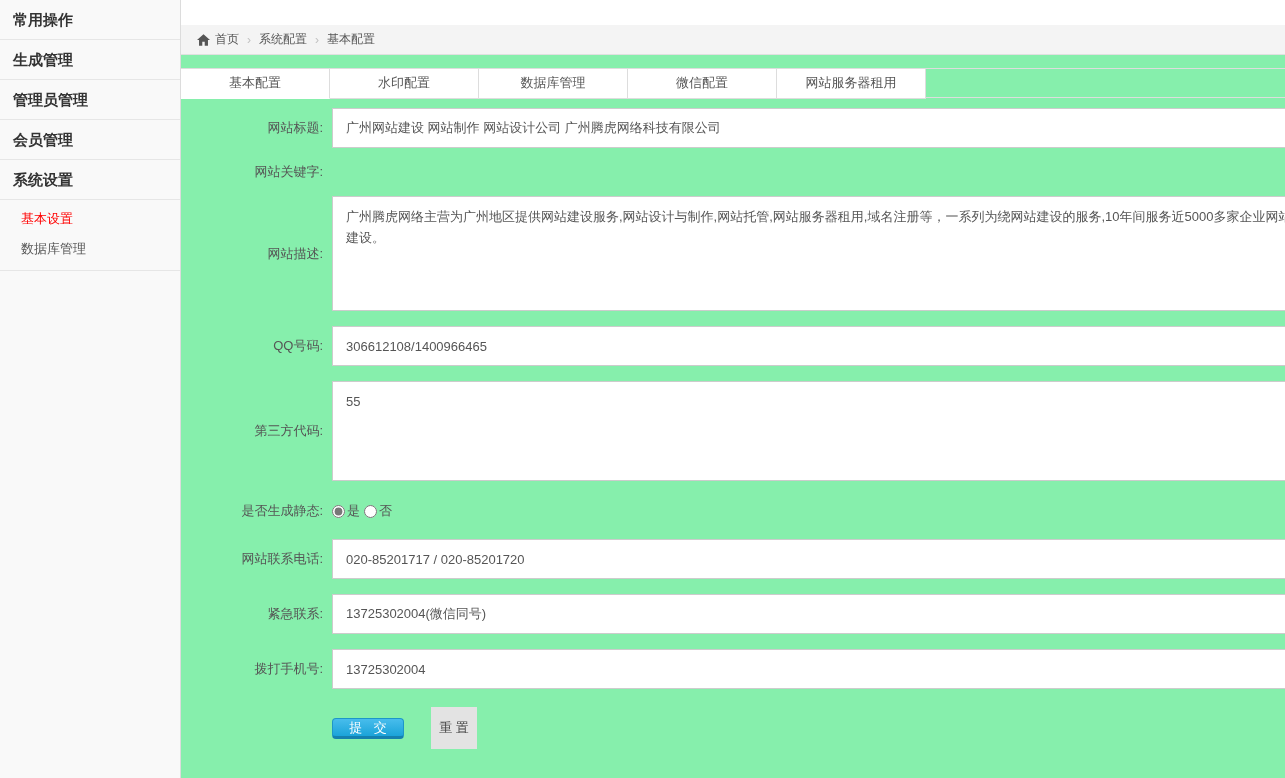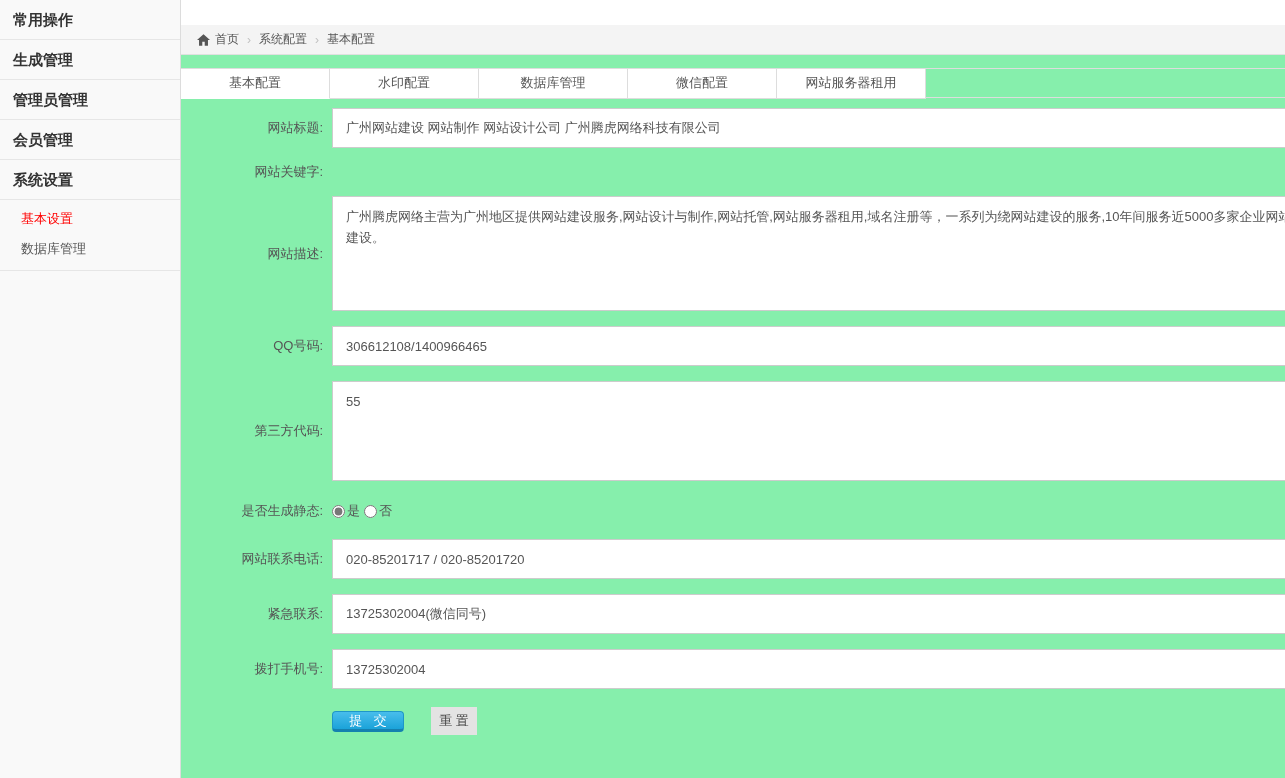--- a/index.html
+++ b/index.html
@@ -69,21 +69,21 @@
   .radio-group label { cursor:pointer; margin-right:4px; }
 
   .btn-row { display:flex; align-items:center; margin-left:151px; margin-top:18px; }
   .submit-btn {
     width:72px; height:21px; border-radius:4px; cursor:pointer;
     background:linear-gradient(#48bdec,#1ba3d9);
     border:1px solid #1e96c8; border-bottom:3px solid #1580af;
     color:#fff; font-size:13px; font-family:inherit; letter-spacing:4px; text-indent:4px;
   }
   .reset-btn {
-    width:46px; height:28px; margin-left:27px; cursor:pointer;
+    width:46px; height:42px; margin-left:27px; cursor:pointer;
     background:#e3e3e3; border:none; color:#444; font-size:13px; font-family:inherit;
   }
 </style>
 </head>
 <body>
 
 <div class="layout">
 
   <div class="sidebar">
     <div class="side-item">常用操作</div>

